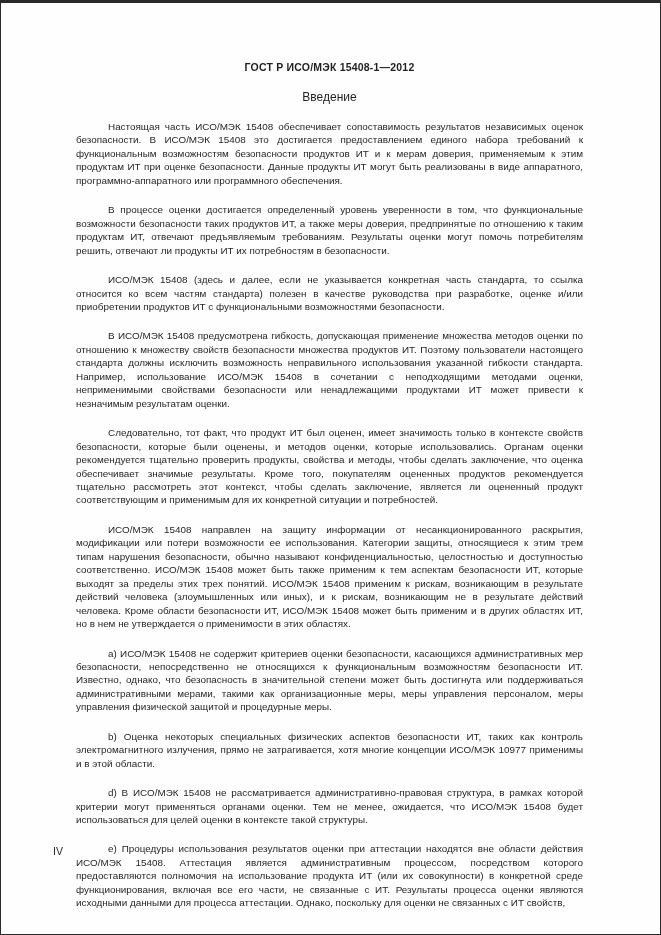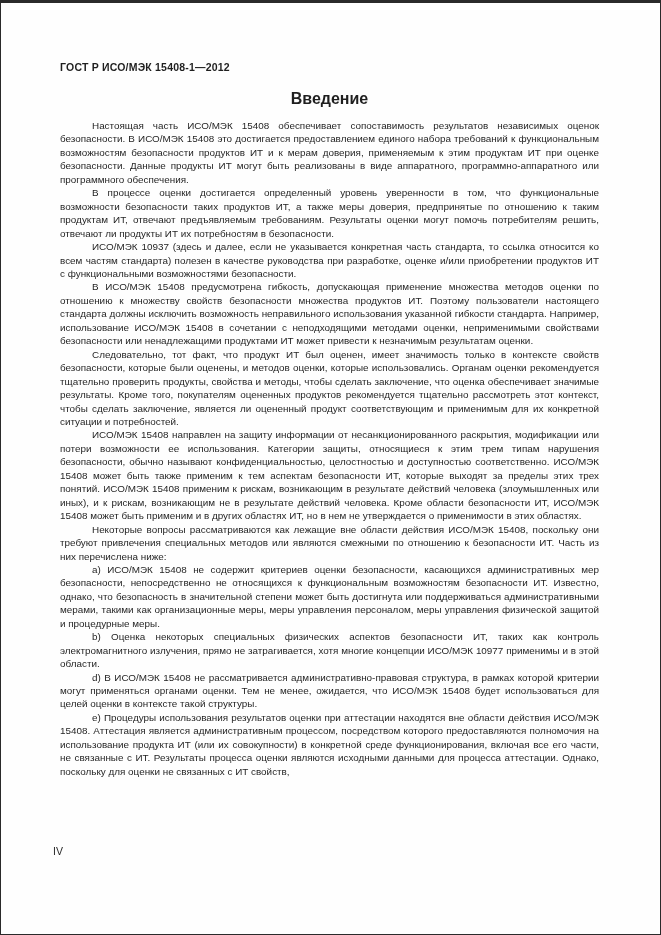--- a/index.html
+++ b/index.html
@@ -18,29 +18,30 @@
     font-family: "Liberation Sans", sans-serif;
     color: #1f1f1f;
     padding: 58px 61px 0 59px;
     overflow: hidden;
   }
   .running-header {
     font-size: 10.5px;
     font-weight: bold;
     letter-spacing: 0.2px;
     margin: 0;
+    text-align: center;
   }
   .doc-title {
-    font-size: 16px;
-    font-weight: bold;
+    font-size: 12px;
+    font-weight: normal;
     text-align: center;
     margin: 17px 0 11px 0;
   }
   .doc-body p.para {
-    margin: 0;
+    margin: 16px;
     font-size: 9.9px;
     line-height: 13.45px;
     text-align: justify;
     text-indent: 32px;
     hyphens: auto;
     -webkit-hyphens: auto;
   }
   .page-number {
     position: absolute;
     left: 52px;
@@ -54,25 +55,24 @@
 
 <div class="page">
 
   <p class="running-header">ГОСТ Р ИСО/МЭК 15408-1—2012</p>
 
   <h1 class="doc-title">Введение</h1>
 
   <div class="doc-body">
     <p class="para">Настоящая часть ИСО/МЭК 15408 обеспечивает сопоставимость результатов независимых оценок безопасности. В ИСО/МЭК 15408 это достигается предоставлением единого набора требований к функциональным возможностям безопасности продуктов ИТ и к мерам доверия, применяемым к этим продуктам ИТ при оценке безопасности. Данные продукты ИТ могут быть реализованы в виде аппаратного, программно-аппаратного или программного обеспечения.</p>
     <p class="para">В процессе оценки достигается определенный уровень уверенности в том, что функциональные возможности безопасности таких продуктов ИТ, а также меры доверия, предпринятые по отношению к таким продуктам ИТ, отвечают предъявляемым требованиям. Результаты оценки могут помочь потребителям решить, отвечают ли продукты ИТ их потребностям в безопасности.</p>
-    <p class="para">ИСО/МЭК 10937 (здесь и далее, если не указывается конкретная часть стандарта, то ссылка относится ко всем частям стандарта) полезен в качестве руководства при разработке, оценке и/или приобретении продуктов ИТ с функциональными возможностями безопасности.</p>
+    <p class="para">ИСО/МЭК 15408 (здесь и далее, если не указывается конкретная часть стандарта, то ссылка относится ко всем частям стандарта) полезен в качестве руководства при разработке, оценке и/или приобретении продуктов ИТ с функциональными возможностями безопасности.</p>
     <p class="para">В ИСО/МЭК 15408 предусмотрена гибкость, допускающая применение множества методов оценки по отношению к множеству свойств безопасности множества продуктов ИТ. Поэтому пользователи настоящего стандарта должны исключить возможность неправильного использования указанной гибкости стандарта. Например, использование ИСО/МЭК 15408 в сочетании с неподходящими методами оценки, неприменимыми свойствами безопасности или ненадлежащими продуктами ИТ может привести к незначимым результатам оценки.</p>
     <p class="para">Следовательно, тот факт, что продукт ИТ был оценен, имеет значимость только в контексте свойств безопасности, которые были оценены, и методов оценки, которые использовались. Органам оценки рекомендуется тщательно проверить продукты, свойства и методы, чтобы сделать заключение, что оценка обеспечивает значимые результаты. Кроме того, покупателям оцененных продуктов рекомендуется тщательно рассмотреть этот контекст, чтобы сделать заключение, является ли оцененный продукт соответствующим и применимым для их конкретной ситуации и потребностей.</p>
     <p class="para">ИСО/МЭК 15408 направлен на защиту информации от несанкционированного раскрытия, модификации или потери возможности ее использования. Категории защиты, относящиеся к этим трем типам нарушения безопасности, обычно называют конфиденциальностью, целостностью и доступностью соответственно. ИСО/МЭК 15408 может быть также применим к тем аспектам безопасности ИТ, которые выходят за пределы этих трех понятий. ИСО/МЭК 15408 применим к рискам, возникающим в результате действий человека (злоумышленных или иных), и к рискам, возникающим не в результате действий человека. Кроме области безопасности ИТ, ИСО/МЭК 15408 может быть применим и в других областях ИТ, но в нем не утверждается о применимости в этих областях.</p>
-    <p class="para">Некоторые вопросы рассматриваются как лежащие вне области действия ИСО/МЭК 15408, поскольку они требуют привлечения специальных методов или являются смежными по отношению к безопасности ИТ. Часть из них перечислена ниже:</p>
     <p class="para">a) ИСО/МЭК 15408 не содержит критериев оценки безопасности, касающихся административных мер безопасности, непосредственно не относящихся к функциональным возможностям безопасности ИТ. Известно, однако, что безопасность в значительной степени может быть достигнута или поддерживаться административными мерами, такими как организационные меры, меры управления персоналом, меры управления физической защитой и процедурные меры.</p>
     <p class="para">b) Оценка некоторых специальных физических аспектов безопасности ИТ, таких как контроль электромагнитного излучения, прямо не затрагивается, хотя многие концепции ИСО/МЭК 10977 применимы и в этой области.</p>
     <p class="para">d) В ИСО/МЭК 15408 не рассматривается административно-правовая структура, в рамках которой критерии могут применяться органами оценки. Тем не менее, ожидается, что ИСО/МЭК 15408 будет использоваться для целей оценки в контексте такой структуры.</p>
     <p class="para">e) Процедуры использования результатов оценки при аттестации находятся вне области действия ИСО/МЭК 15408. Аттестация является административным процессом, посредством которого предоставляются полномочия на использование продукта ИТ (или их совокупности) в конкретной среде функционирования, включая все его части, не связанные с ИТ. Результаты процесса оценки являются исходными данными для процесса аттестации. Однако, поскольку для оценки не связанных с ИТ свойств,</p>
   </div>
 
   <div class="page-number">IV</div>
 
 </div>
 

